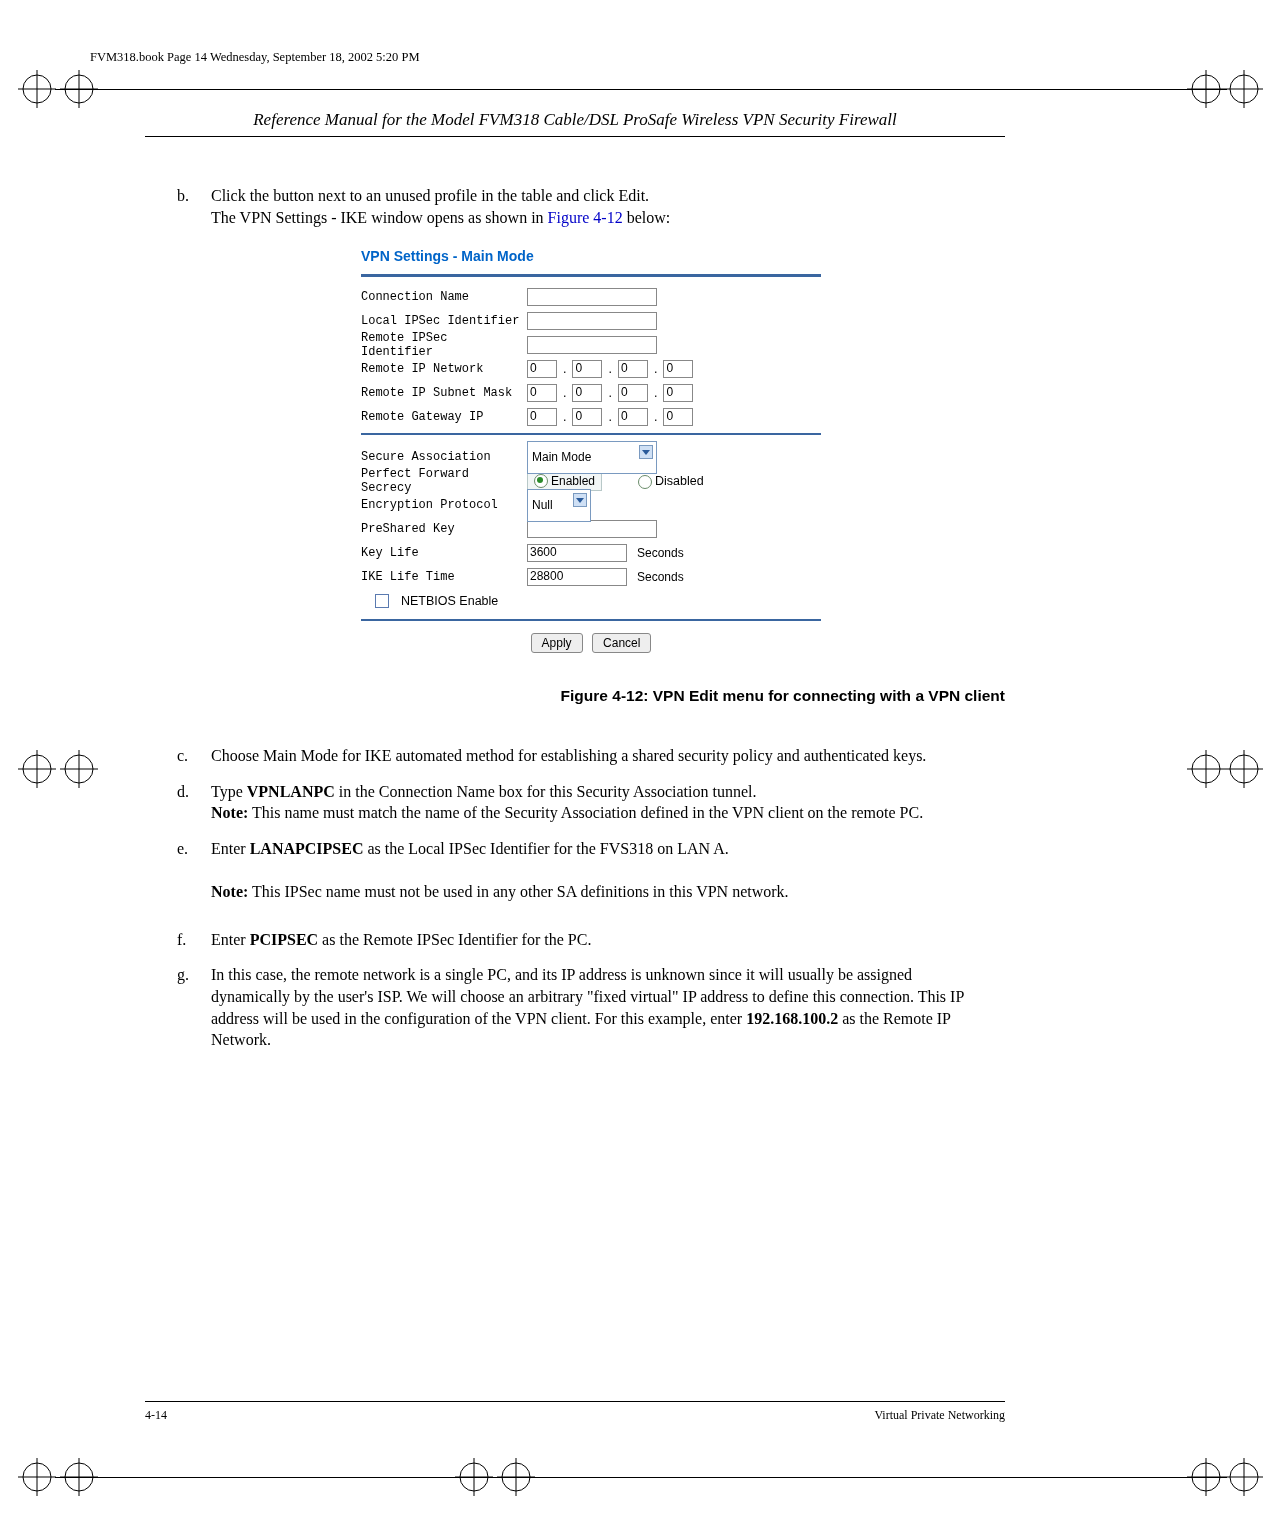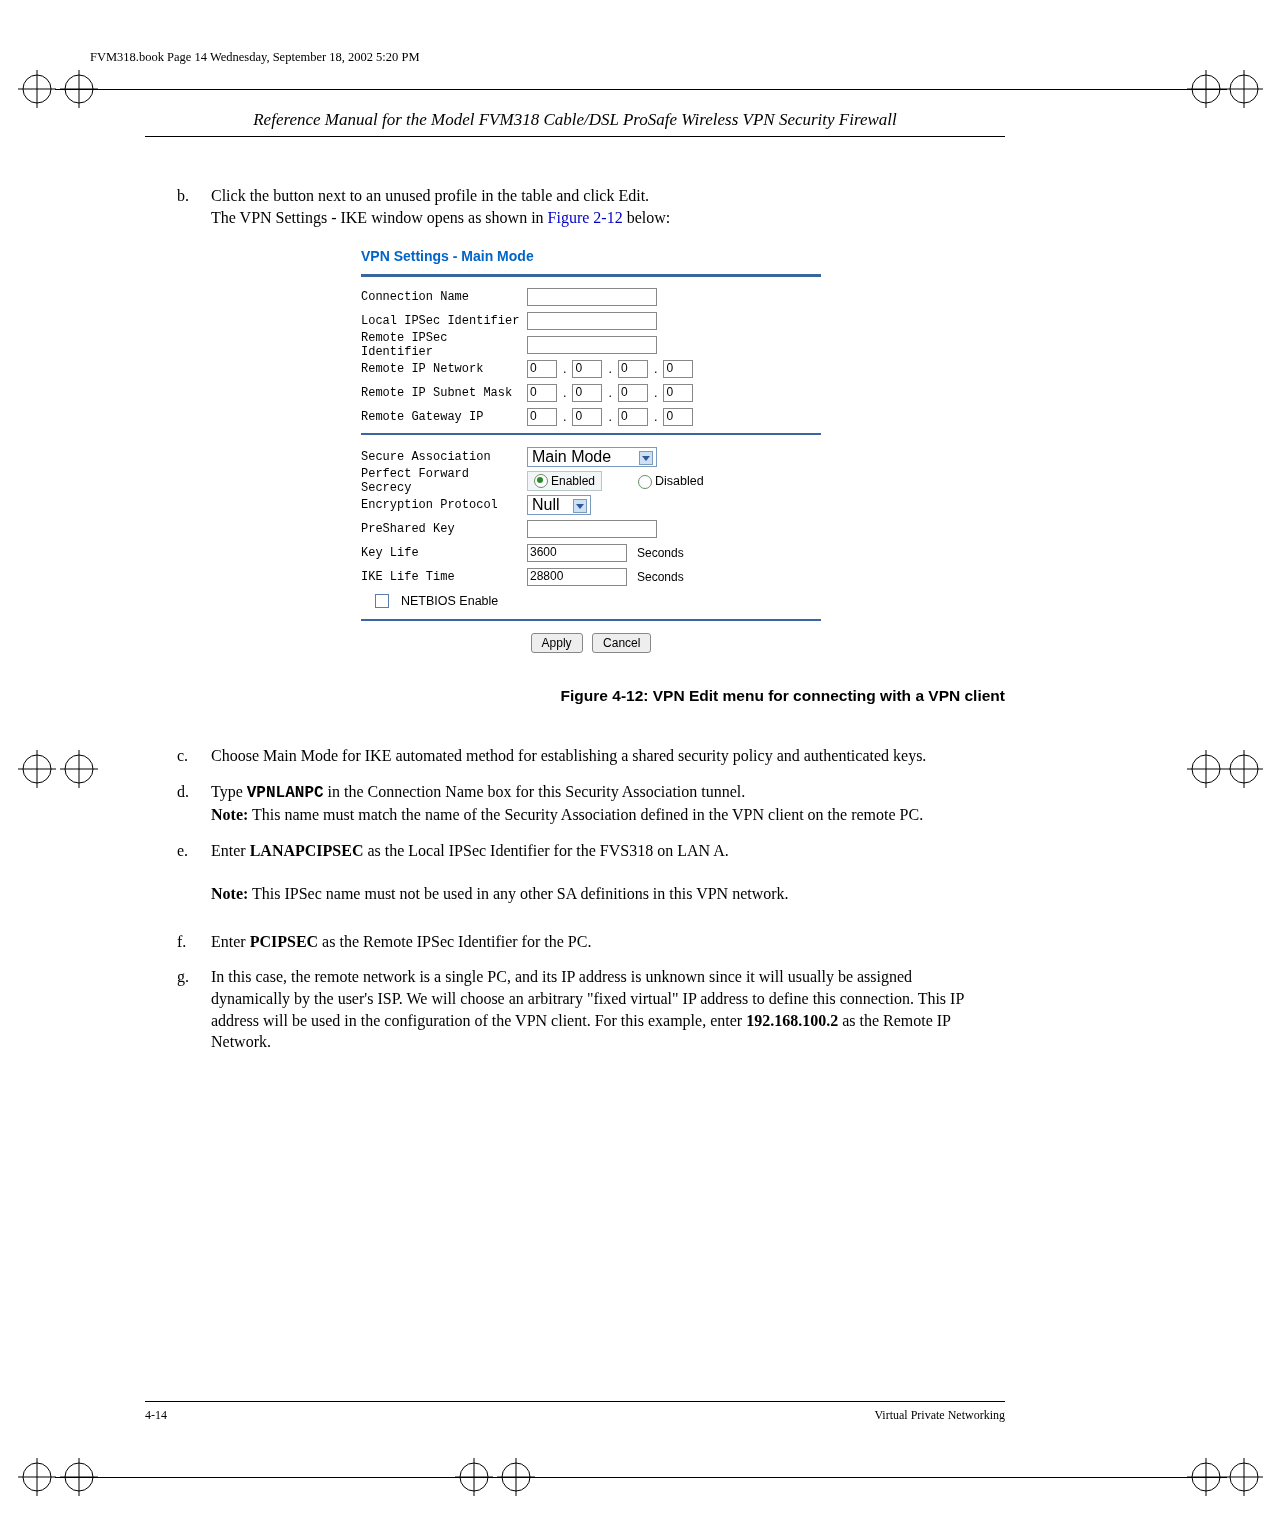--- a/index.html
+++ b/index.html
@@ -104,24 +104,24 @@
   .txt-box {
     width: 130px;
     height: 18px;
     border: 1px solid #888;
     background: #fff;
     font-size: 12px;
     padding: 0 2px;
     box-sizing: border-box;
   }
   .sel-box {
-    height: 20px;
+    height: 33px;
     border: 1px solid #7a9ac0;
     background: #fff;
-    font-size: 16px;
+    font-size: 12px;
     padding: 0 18px 0 4px;
     box-sizing: border-box;
     position: relative;
     display: inline-flex;
     align-items: center;
   }
   .sel-box::after {
     content: "";
     position: absolute;
     right: 3px; top: 3px;
@@ -176,21 +176,21 @@
     margin: 0 3px;
   }
   .figure-caption {
     font-family: Arial, sans-serif;
     font-weight: bold;
     font-size: 15.5px;
     text-align: right;
     margin-top: 34px;
     margin-bottom: 40px;
   }
-  .bold-sans { font-family: Liberation Mono, monospace; font-weight: bold; }
+  .bold-sans { font-family: Liberation Serif, serif; font-weight: bold; }
   .bold-serif { font-weight: bold; }
   .footer-area {
     position: absolute;
     bottom: 115px;
     left: 145px;
     width: 860px;
     border-top: 1.5px solid #000;
     padding-top: 6px;
     display: flex;
     justify-content: space-between;
@@ -286,21 +286,21 @@
 
 <div class="content-area">
   <div class="running-header">Reference Manual for the Model FVM318 Cable/DSL ProSafe Wireless VPN Security Firewall</div>
 
   <div class="list-wrapper">
 
     <div class="list-item">
       <span class="marker">b.</span>
       <span class="body">
         <span>Click the button next to an unused profile in the table and click Edit.</span><br>
-        <span>The VPN Settings - IKE window opens as shown in </span><span class="xref">Figure 2-12</span><span> below:</span>
+        <span>The VPN Settings - IKE window opens as shown in </span><span class="xref">Figure 4-12</span><span> below:</span>
       </span>
     </div>
 
     <div class="figure">
       <div class="figure-box">
         <div class="fig-title">VPN Settings - Main Mode</div>
         <div class="fb-sep-thick"></div>
 
         <div class="row">
             <span class="lbl">Connection Name</span>

